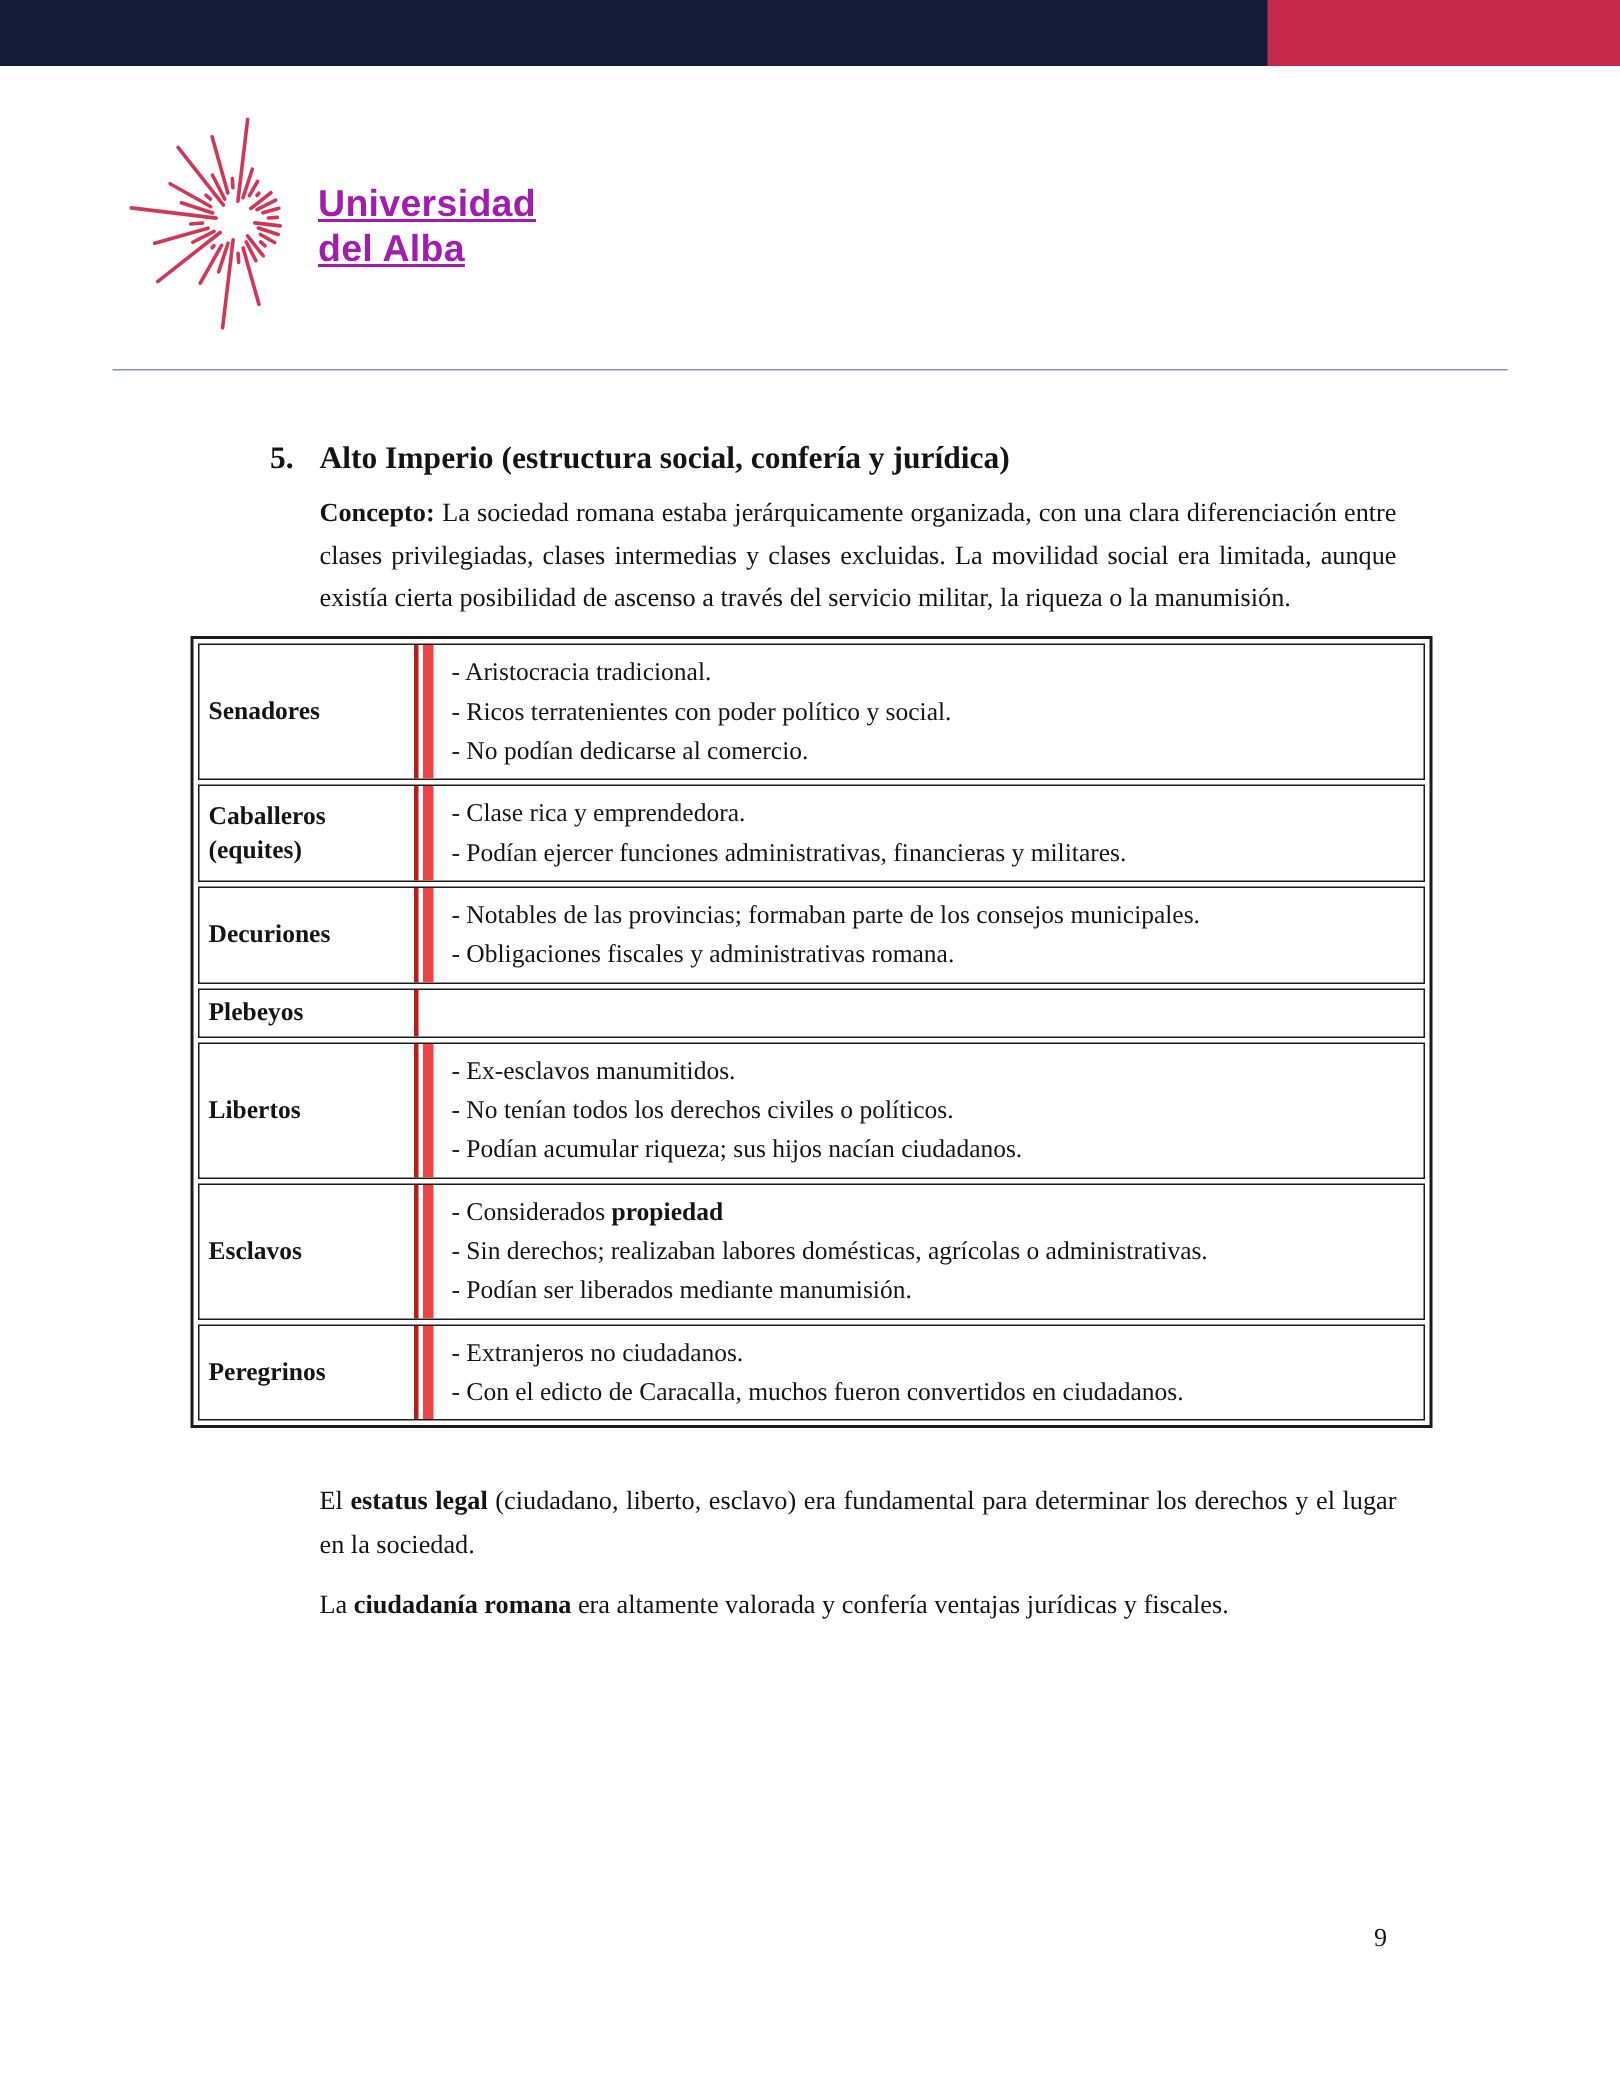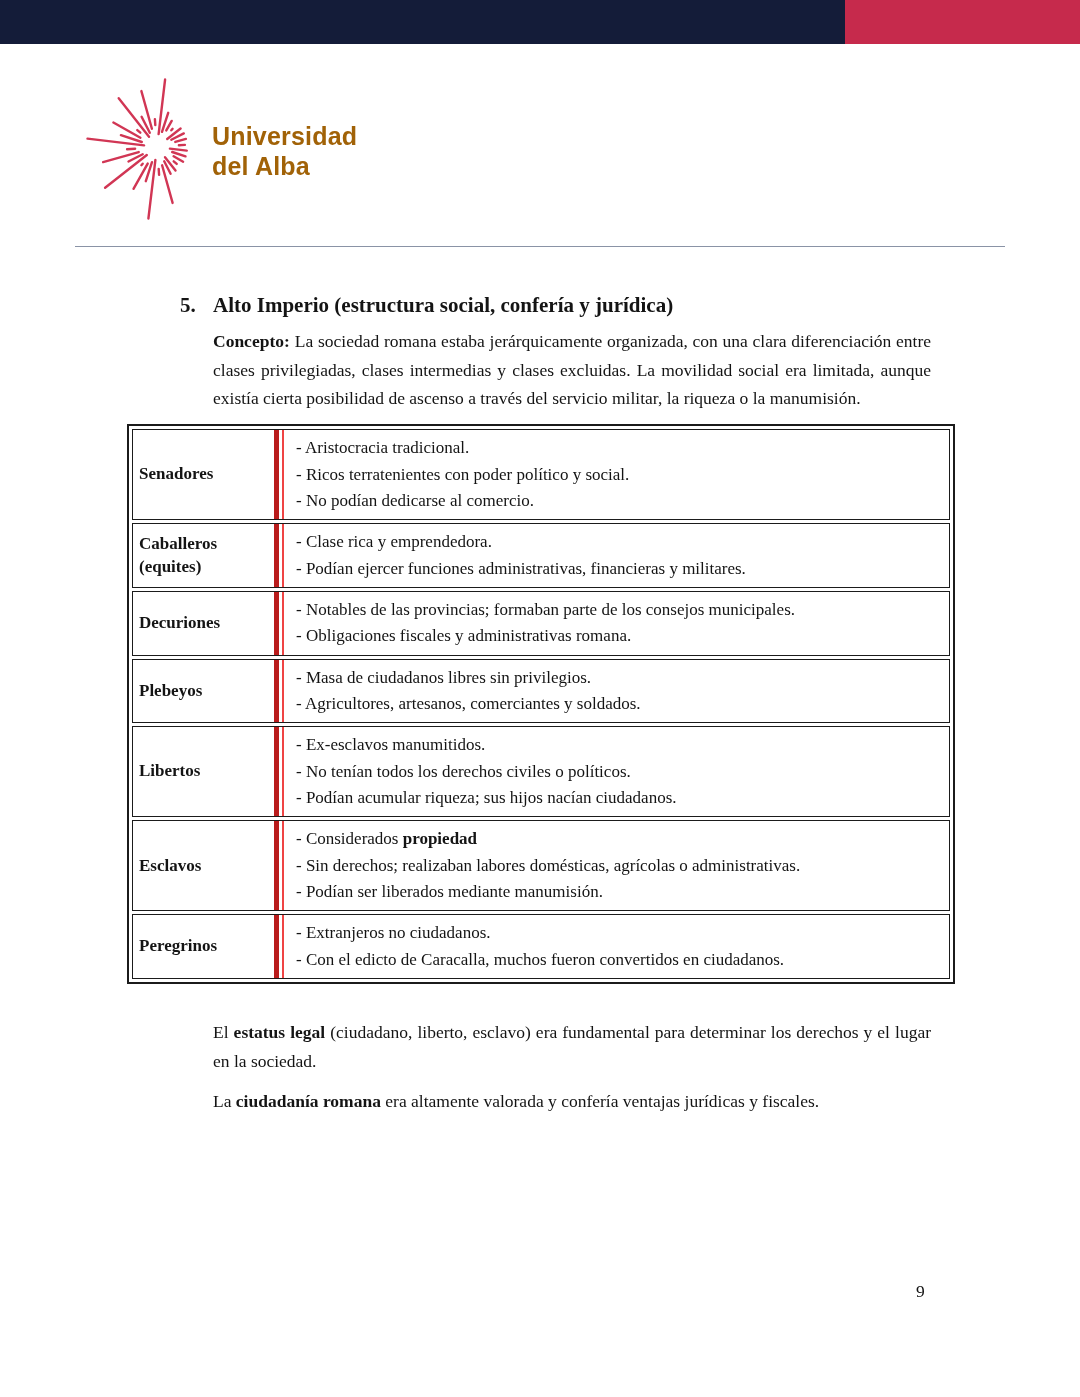--- a/index.html
+++ b/index.html
@@ -7,44 +7,44 @@
     width:1080px;height:1397px;position:relative;background:#ffffff;
     font-family:"Liberation Serif", serif;color:#141414;overflow:hidden;
   }
   .top-bar{position:absolute;top:0;left:0;width:1080px;height:44px;background:#141c39;}
   .top-bar .accent{position:absolute;right:0;top:0;width:235px;height:44px;background:#c62a4c;}
   .logo{position:absolute;top:52px;left:62px;width:320px;height:190px;}
   .burst{position:absolute;left:0;top:0;}
   .logo-text{
     position:absolute;left:150px;top:70px;
     font-family:"Liberation Sans", sans-serif;font-weight:bold;
-    color:#a16207;font-size:25px;line-height:1.18;letter-spacing:0.2px;
+    color:#a21caf;font-size:25px;line-height:1.18;letter-spacing:0.2px;text-decoration:underline;
   }
   .divider{position:absolute;top:246px;left:75px;width:930px;border-top:1px solid #8a93a6;}
   .content{position:absolute;left:180px;top:292px;width:752px;}
   .heading{display:flex;font-size:21px;font-weight:bold;line-height:1.3;}
   .heading .num{flex:0 0 33px;}
   .para{font-size:17.5px;line-height:1.62;margin:12px;text-align:justify;}
   .indent{margin-left:33px;width:718px;box-sizing:border-box;}
   .concept{margin-top:8px;}
   .concept b{margin-right:5px;}
   .sub{margin-left:33px;margin-top:28px;margin-bottom:8px;font-size:17.5px;}
   .table-outer{
     margin-left:-53px;margin-top:6px;width:828px;box-sizing:border-box;
     border:2px solid #1b1b1b;padding:3px;background:#fff;
   }
   .t-row{display:flex;border:1px solid #1b1b1b;margin-bottom:3px;align-items:stretch;}
   .t-row:last-child{margin-bottom:0;}
   .t-label{
     flex:0 0 146px;width:146px;font-weight:bold;font-size:17px;line-height:1.35;
-    padding:4px 6px;display:flex;align-items:center;border-right:5px solid #b91c1c;
+    padding:4px 6px;display:flex;align-items:center;border-right:3px solid #b91c1c;
     box-sizing:border-box;
   }
   .t-body{
-    flex:1;border-left:2px solid #ef4444;margin-left:3px;
+    flex:1;border-left:7px solid #ef4444;margin-left:3px;
     padding:5px 10px 5px 12px;font-size:17px;line-height:1.55;
   }
   .closing{margin-top:34px;}
   .closing .para{margin-bottom:2px;}
   .page-num{position:absolute;left:916px;top:1281px;font-size:17.5px;color:#141414;}
 </style>
 </head>
 <body>
 
 <div class="top-bar">
@@ -123,24 +123,20 @@
       </div>
       <div class="t-row">
         <div class="t-label">Decuriones</div>
         <div class="t-body">
           <div class="t-line"><span>- Notables de las provincias; formaban parte de los consejos municipales.</span></div>
           <div class="t-line"><span>- Obligaciones fiscales y administrativas romana.</span></div>
         </div>
       </div>
       <div class="t-row">
         <div class="t-label">Plebeyos</div>
-        <div class="t-body">
-          <div class="t-line"><span>- Masa de ciudadanos libres sin privilegios.</span></div>
-          <div class="t-line"><span>- Agricultores, artesanos, comerciantes y soldados.</span></div>
-        </div>
       </div>
       <div class="t-row">
         <div class="t-label">Libertos</div>
         <div class="t-body">
           <div class="t-line"><span>- Ex-esclavos manumitidos.</span></div>
           <div class="t-line"><span>- No tenían todos los derechos civiles o políticos.</span></div>
           <div class="t-line"><span>- Podían acumular riqueza; sus hijos nacían ciudadanos.</span></div>
         </div>
       </div>
       <div class="t-row">

